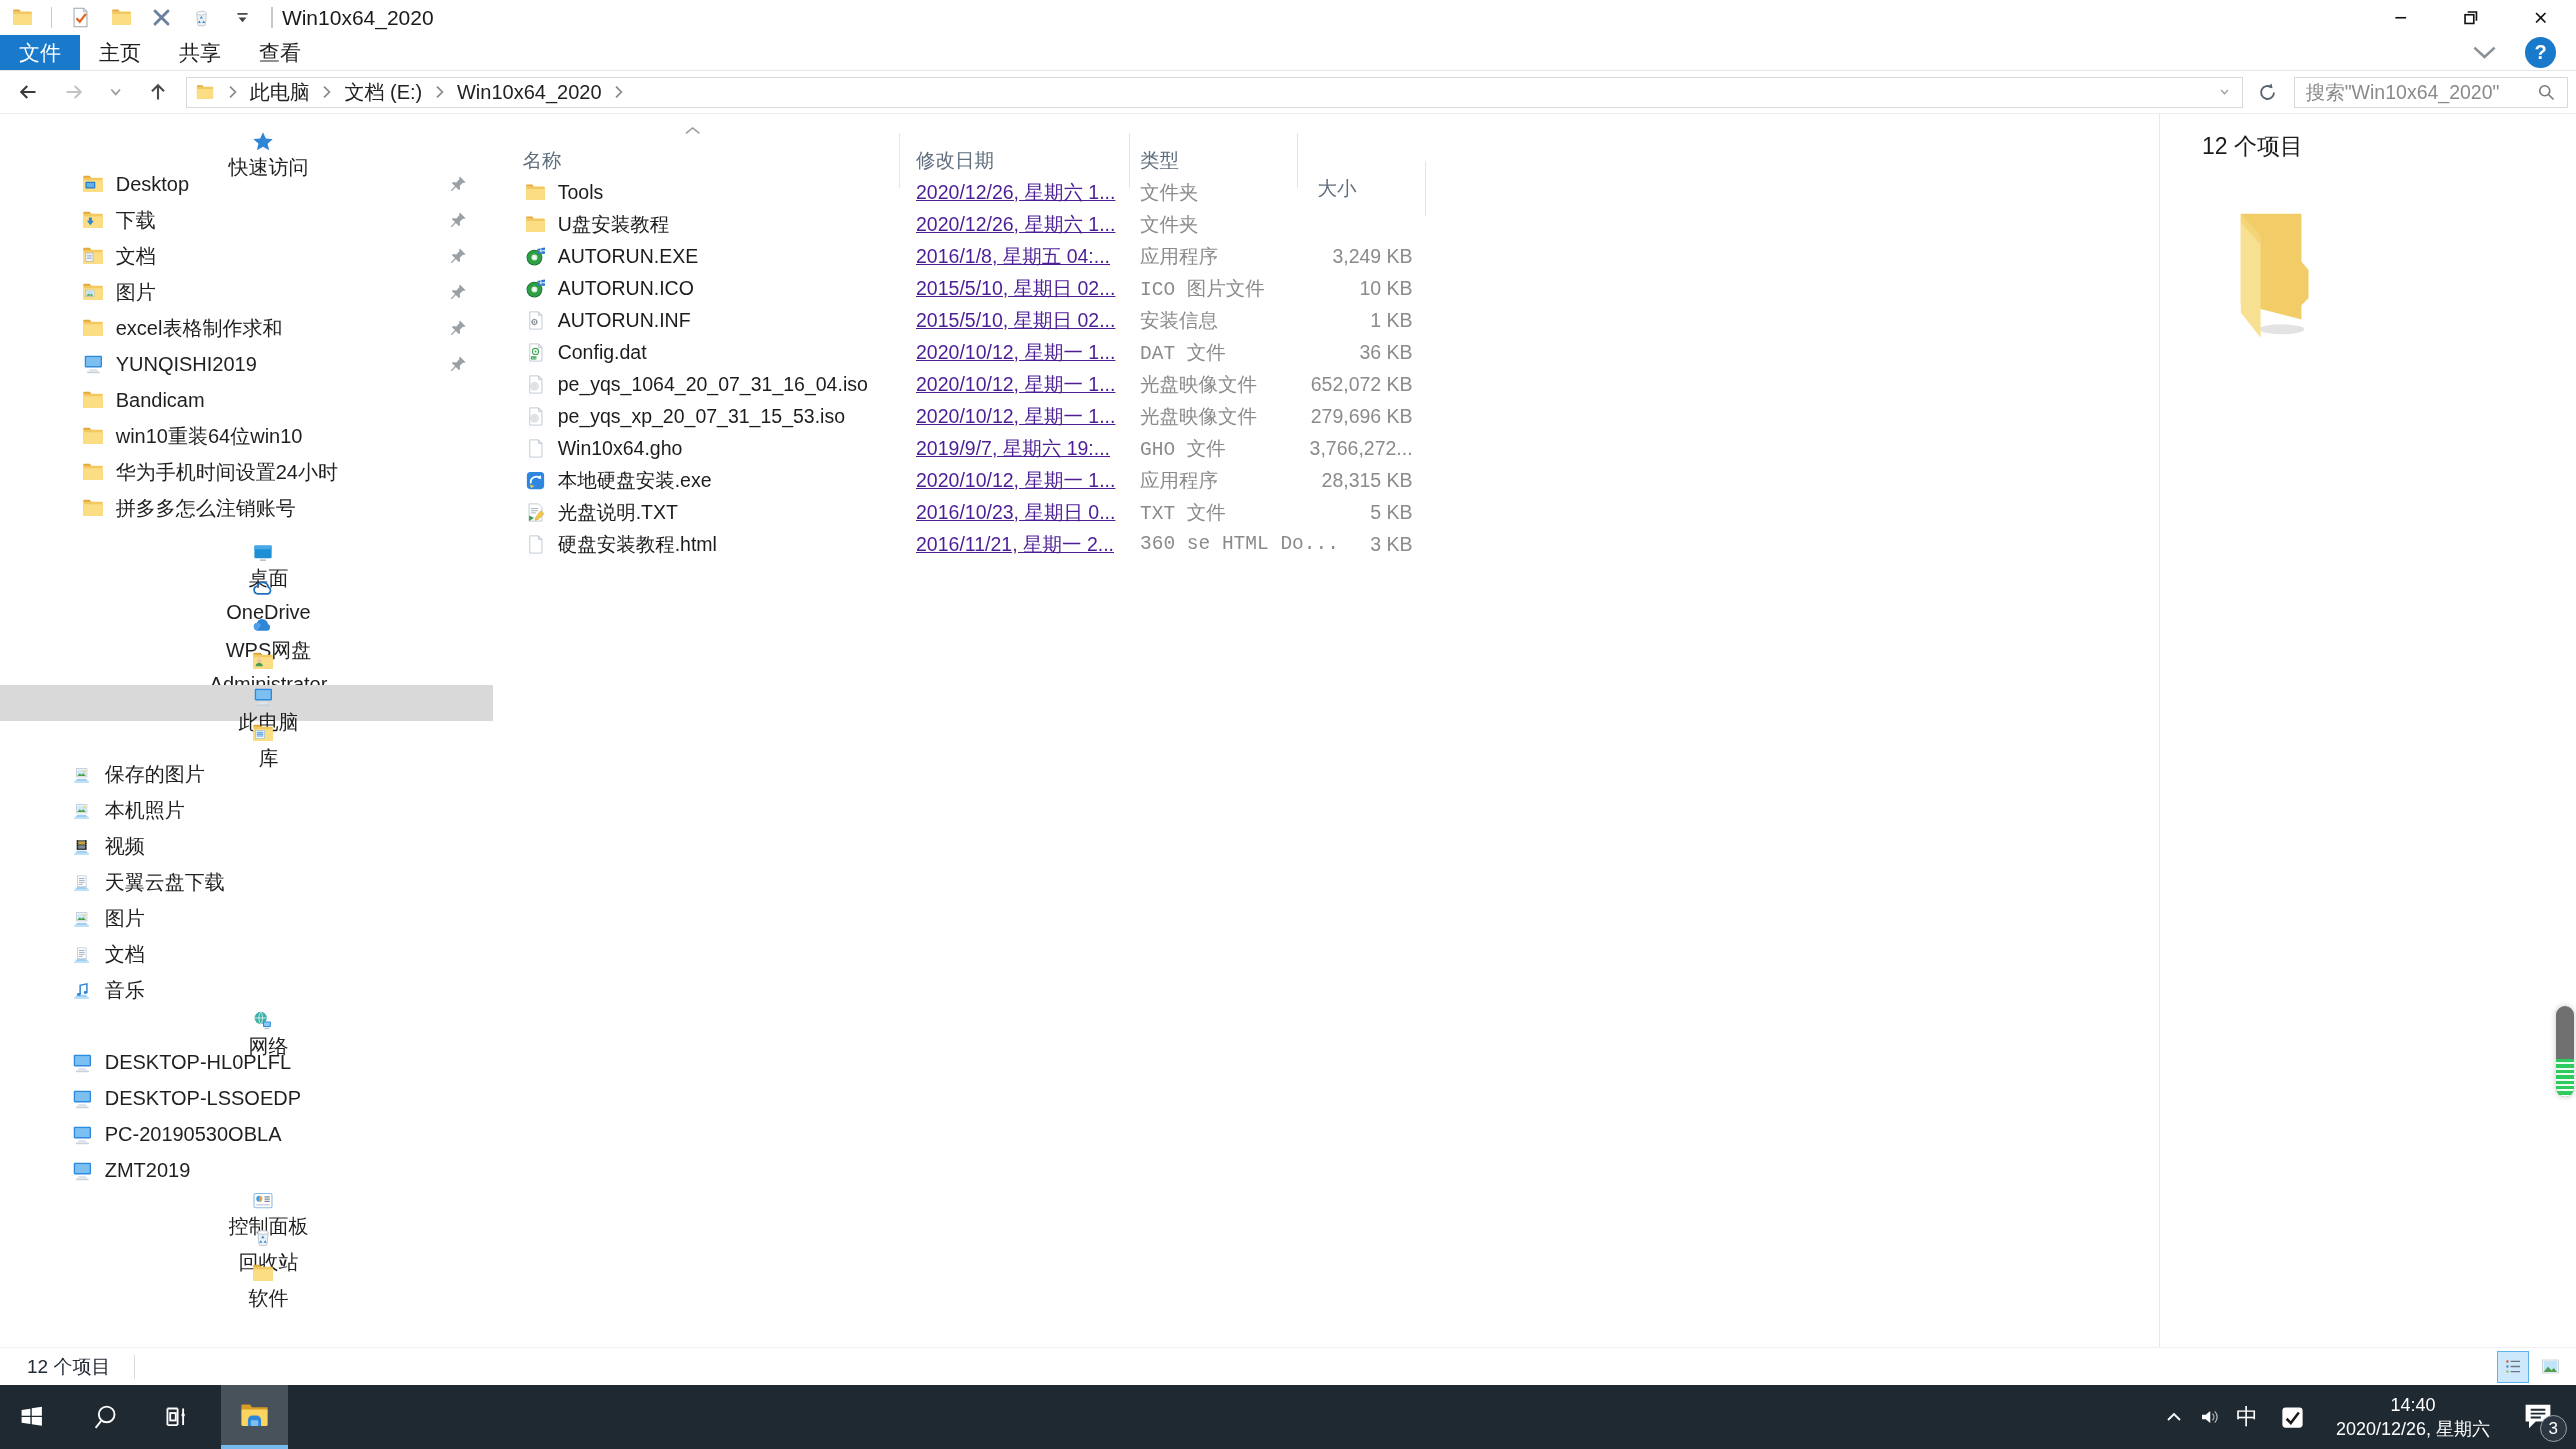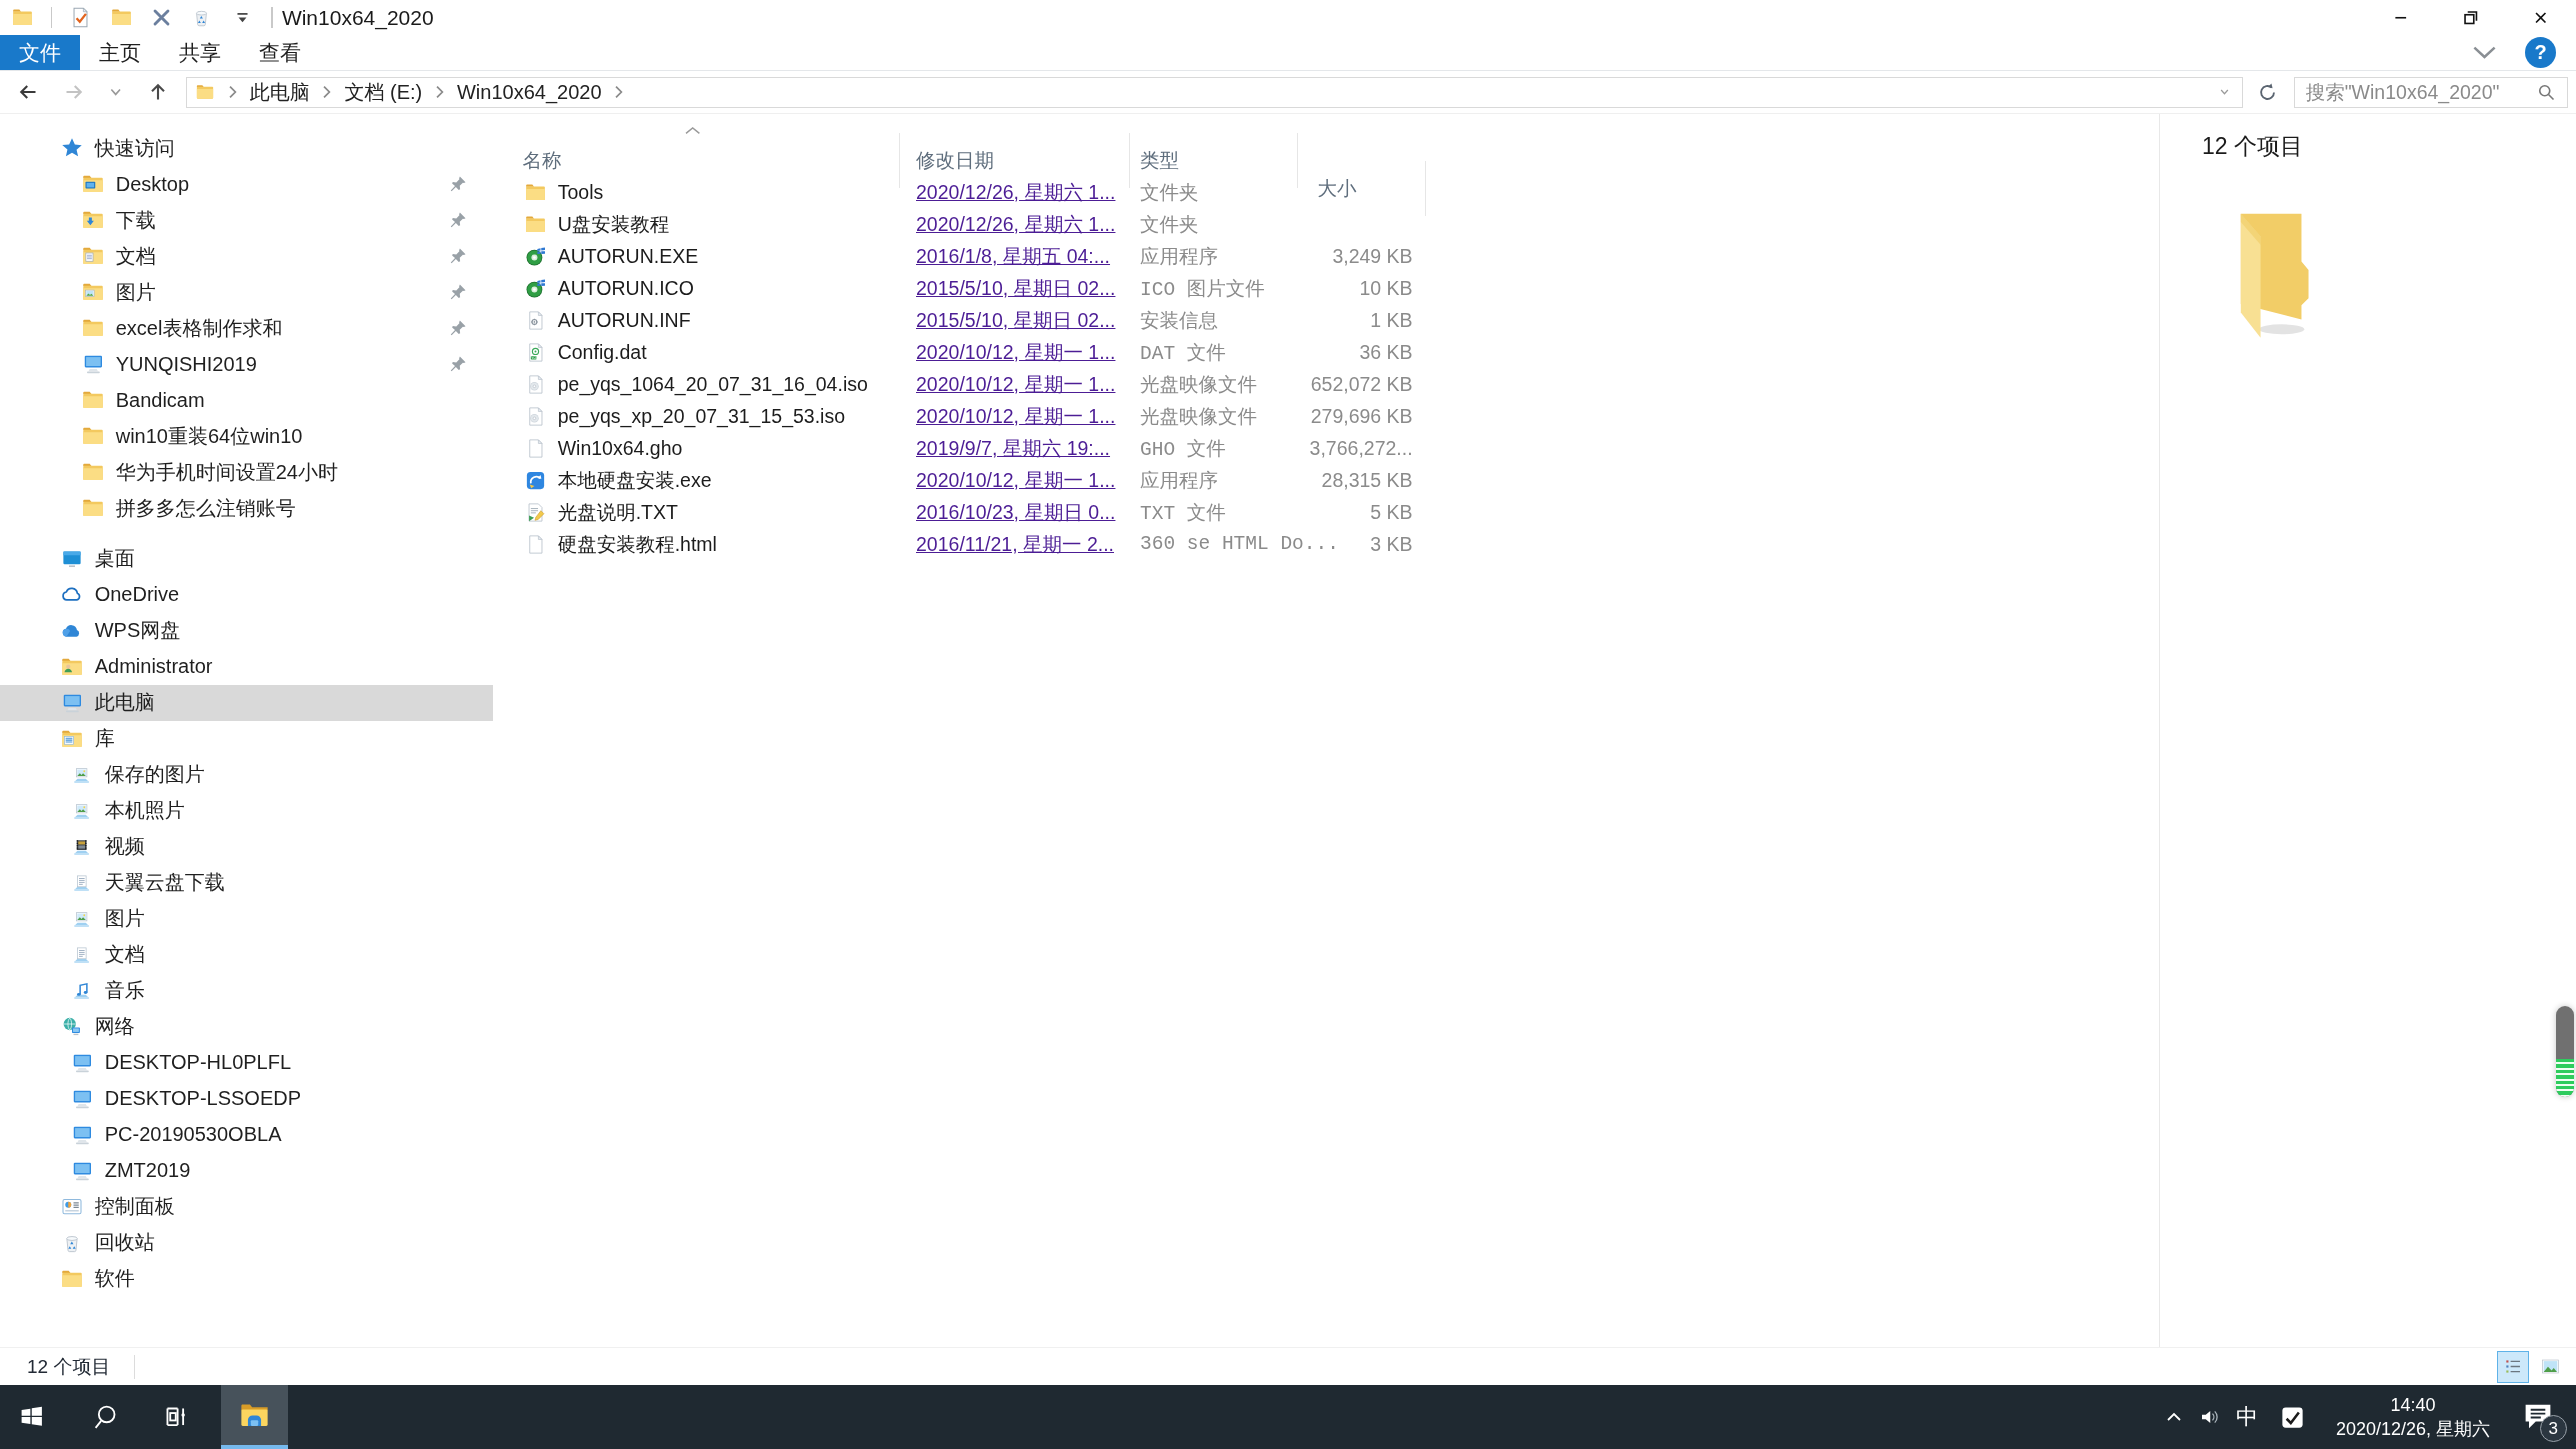--- a/index.html
+++ b/index.html
@@ -44,21 +44,21 @@
 
   
   .content{position:absolute;top:114px;left:0;right:0;bottom:102px;background:#fff;}
 
   .sidebar{position:absolute;left:0;top:0;width:493px;height:100%;overflow:hidden;padding-top:16px;}
   .side-row{position:relative;height:36px;display:flex;align-items:center;font-size:20px;color:#1f1f1f;white-space:nowrap;}
   .side-row .icon{width:24px;height:24px;margin-right:10.7px;flex:none;}
   .side-row.selected{background:#d9d9d9;}
   .side-row .pin{position:absolute;right:14.8px;width:20px;height:20px;opacity:.9;}
   .side-spacer{height:14.8px;}
-  .lv0{padding-left:60px;} .lv1{padding-left:81px;} .lv2{padding-left:70px;}
+  .lv0{padding-left:44px;flex-direction:column;} .lv1{padding-left:81px;} .lv2{padding-left:70px;}
 
   .filepane{position:absolute;left:493px;top:11px;width:1666px;height:100%;}
   .cols-header{position:absolute;top:8px;left:0;width:933px;height:31px;display:grid;grid-template-columns:407px 230px 168px 128px;font-size:19.5px;color:#5f6e7d;}
   .col-h{position:relative;display:flex;align-items:center;border-right:0.7px solid #e6e6e6;padding-left:16px;height:100%;}
   .col-h.first{padding-left:29.5px;}
   .col-h.type{padding-left:10px;}
   .col-h.size{padding-left:19.5px;margin-top:28px;}
   .sort-caret{position:absolute;top:-6.7px;left:191px;width:17.4px;height:9.4px;}
   .rows{position:absolute;top:51px;left:0;width:933px;}
   .frow{height:32px;display:grid;grid-template-columns:407px 230px 168px 128px;align-items:center;font-size:19.5px;}

